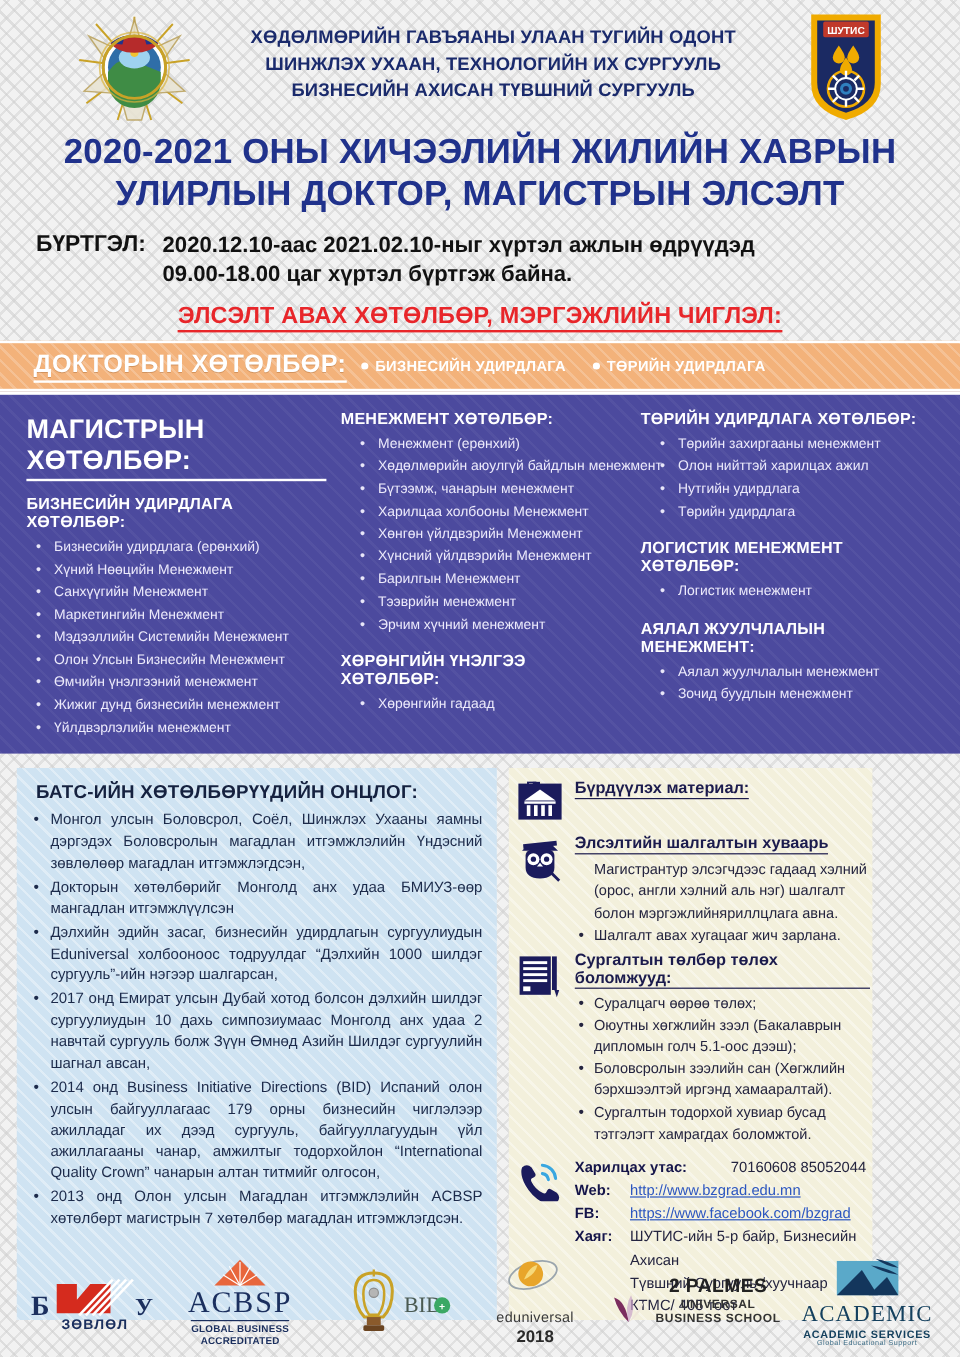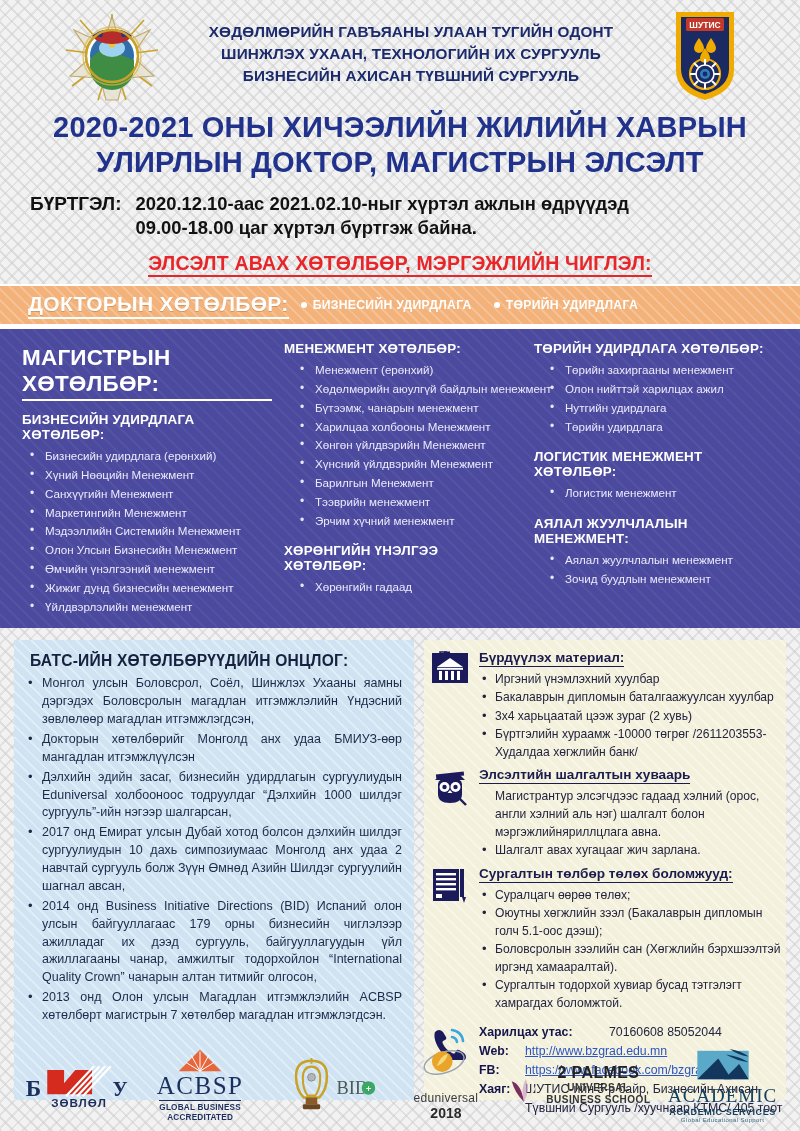--- a/index.html
+++ b/index.html
@@ -212,21 +212,21 @@
   ul.flist li::before {
     content: "•";
     position: absolute;
     left: 4px; top: -1px;
     font-size: 13px;
     color: #1c2a4a;
   }
 
   
   .right-box {
-    width: 362px;
+    width: 303px;
     background: #f3f0dc;
     background-image: repeating-linear-gradient(45deg, rgba(255,255,255,.38) 0 2px, rgba(0,0,0,0) 2px 8px);
     padding: 8px 2px 8px 6px;
   }
   .rsec { display: flex; gap: 7px; margin-bottom: 4px; }
   .ricon { width: 42px; flex: 0 0 42px; padding-top: 3px; }
   .rcontent { flex: 1; }
   .rtitle {
     color: #1b1b4d;
     font-weight: bold;
@@ -467,26 +467,20 @@
             <path d="M7 16 L20 7 L33 16 Z" fill="#ffffff"></path>
             <rect x="7" y="16.8" width="26" height="2" fill="#ffffff"></rect>
             <rect x="9" y="20" width="3" height="9" fill="#ffffff"></rect>
             <rect x="15" y="20" width="3" height="9" fill="#ffffff"></rect>
             <rect x="21" y="20" width="3" height="9" fill="#ffffff"></rect>
             <rect x="27" y="20" width="3" height="9" fill="#ffffff"></rect>
           </svg>
         </div>
         <div class="rcontent">
           <div class="rtitle">Бүрдүүлэх материал:</div>
-          <ul class="rlist">
-            <li>Иргэний үнэмлэхний хуулбар</li>
-            <li>Бакалаврын дипломын баталгаажуулсан хуулбар</li>
-            <li>3х4 харьцаатай цээж зураг (2 хувь)</li>
-            <li>Бүртгэлийн хураамж -10000 төгрөг /2611203553-Худалдаа хөгжлийн банк/</li>
-          </ul>
         </div>
       </div>
 
       <div class="rsec">
         <div class="ricon">
           <svg viewBox="0 0 40 40" width="40" height="40">
             <path d="M5 12 h30 l-4 -4 h-22 z" fill="#1b1b5c"></path>
             <rect x="6" y="5" width="28" height="4" transform="rotate(-6 20 7)" fill="#1b1b5c"></rect>
             <path d="M8 16 q0 -6 12 -6 q12 0 12 6 v10 q0 9 -12 9 q-12 0 -12 -9 z" fill="#1b1b5c"></path>
             <circle cx="14.5" cy="19" r="5" fill="#ffffff"></circle>

